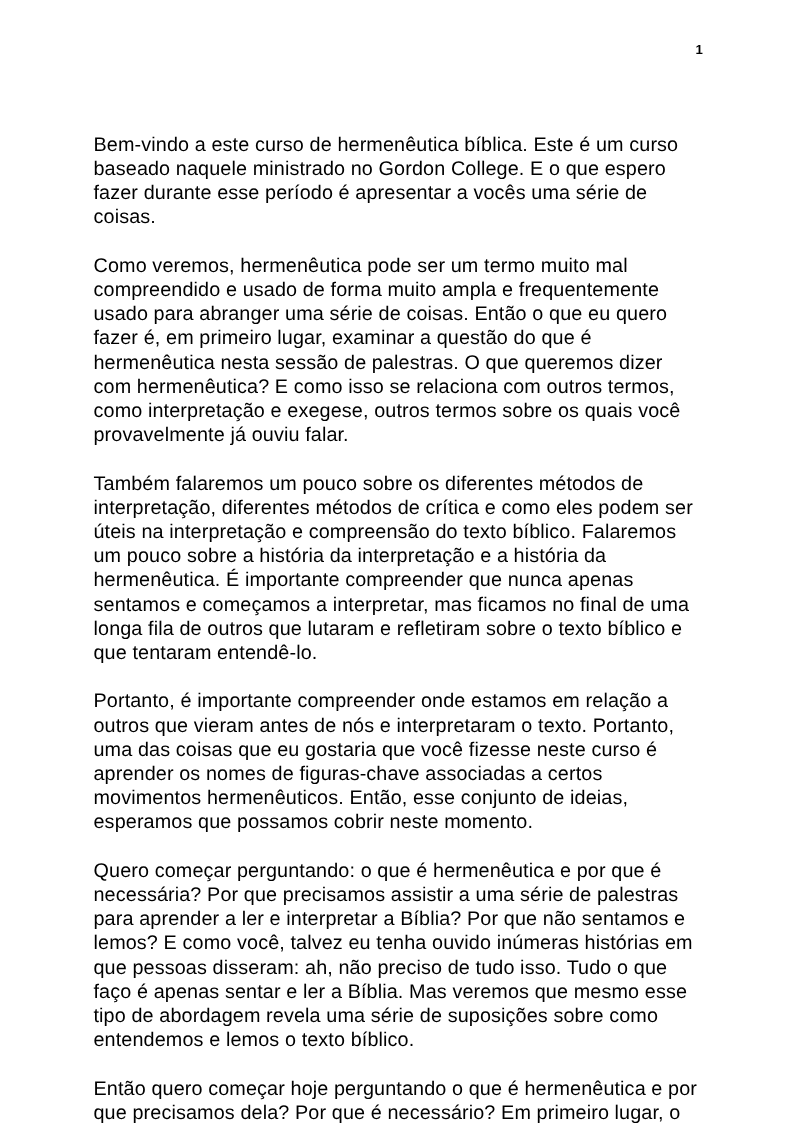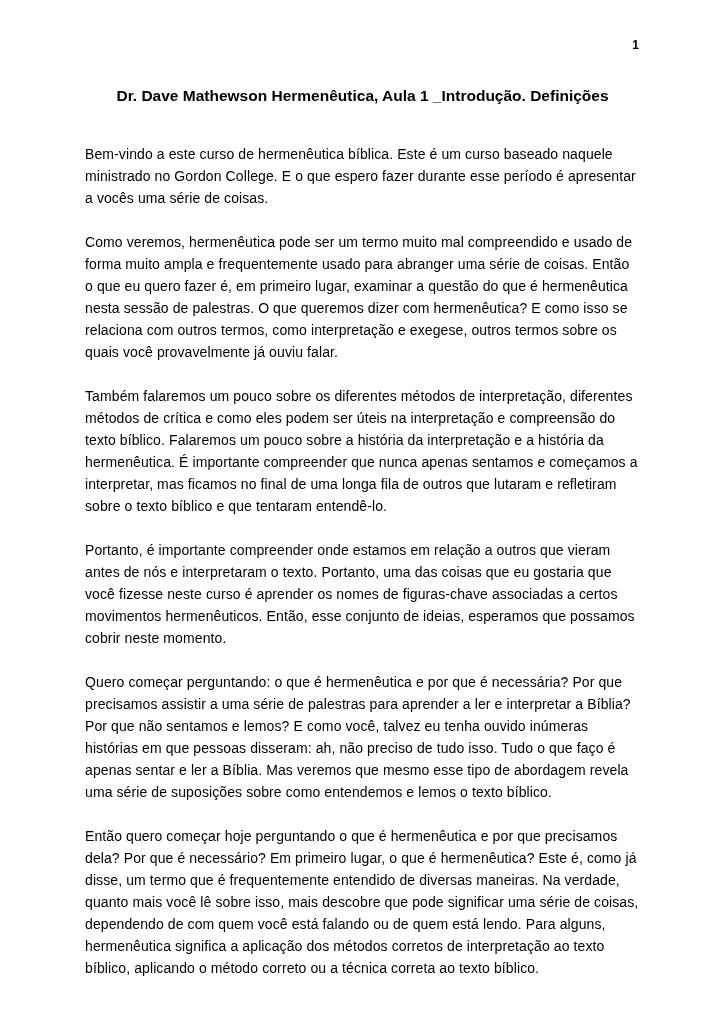--- a/index.html
+++ b/index.html
@@ -36,36 +36,35 @@
     font-weight: bold;
     font-size: 15.5px;
     line-height: 23px;
     margin: 0 0 36px 0;
   }
   .doc-title .title-line {
     display: block;
   }
   .body-text p {
     margin: 0 0 22px 0;
-    font-size: 14px;
+    font-size: 18px;
     line-height: 22px;
     letter-spacing: 0.1px;
   }
 </style>
 </head>
 <body>
 
 <div class="page">
 
   <div class="page-number">1</div>
 
   <div class="content">
 
     <h1 class="doc-title">
-      <span class="title-line">Dr. Dave Mathewson Hermenêutica, Aula 1 _Introdução. Definições</span>
     </h1>
 
     <div class="body-text">
       <p>Bem-vindo a este curso de hermenêutica bíblica. Este é um curso baseado naquele ministrado no Gordon College. E o que espero fazer durante esse período é apresentar a vocês uma série de coisas.</p>
       <p>Como veremos, hermenêutica pode ser um termo muito mal compreendido e usado de forma muito ampla e frequentemente usado para abranger uma série de coisas. Então o que eu quero fazer é, em primeiro lugar, examinar a questão do que é hermenêutica nesta sessão de palestras. O que queremos dizer com hermenêutica? E como isso se relaciona com outros termos, como interpretação e exegese, outros termos sobre os quais você provavelmente já ouviu falar.</p>
       <p>Também falaremos um pouco sobre os diferentes métodos de interpretação, diferentes métodos de crítica e como eles podem ser úteis na interpretação e compreensão do texto bíblico. Falaremos um pouco sobre a história da interpretação e a história da hermenêutica. É importante compreender que nunca apenas sentamos e começamos a interpretar, mas ficamos no final de uma longa fila de outros que lutaram e refletiram sobre o texto bíblico e que tentaram entendê-lo.</p>
       <p>Portanto, é importante compreender onde estamos em relação a outros que vieram antes de nós e interpretaram o texto. Portanto, uma das coisas que eu gostaria que você fizesse neste curso é aprender os nomes de figuras-chave associadas a certos movimentos hermenêuticos. Então, esse conjunto de ideias, esperamos que possamos cobrir neste momento.</p>
       <p>Quero começar perguntando: o que é hermenêutica e por que é necessária? Por que precisamos assistir a uma série de palestras para aprender a ler e interpretar a Bíblia? Por que não sentamos e lemos? E como você, talvez eu tenha ouvido inúmeras histórias em que pessoas disseram: ah, não preciso de tudo isso. Tudo o que faço é apenas sentar e ler a Bíblia. Mas veremos que mesmo esse tipo de abordagem revela uma série de suposições sobre como entendemos e lemos o texto bíblico.</p>
       <p>Então quero começar hoje perguntando o que é hermenêutica e por que precisamos dela? Por que é necessário? Em primeiro lugar, o que é hermenêutica? Este é, como já disse, um termo que é frequentemente entendido de diversas maneiras. Na verdade, quanto mais você lê sobre isso, mais descobre que pode significar uma série de coisas, dependendo de com quem você está falando ou de quem está lendo. Para alguns, hermenêutica significa a aplicação dos métodos corretos de interpretação ao texto bíblico, aplicando o método correto ou a técnica correta ao texto bíblico.</p>
     </div>

